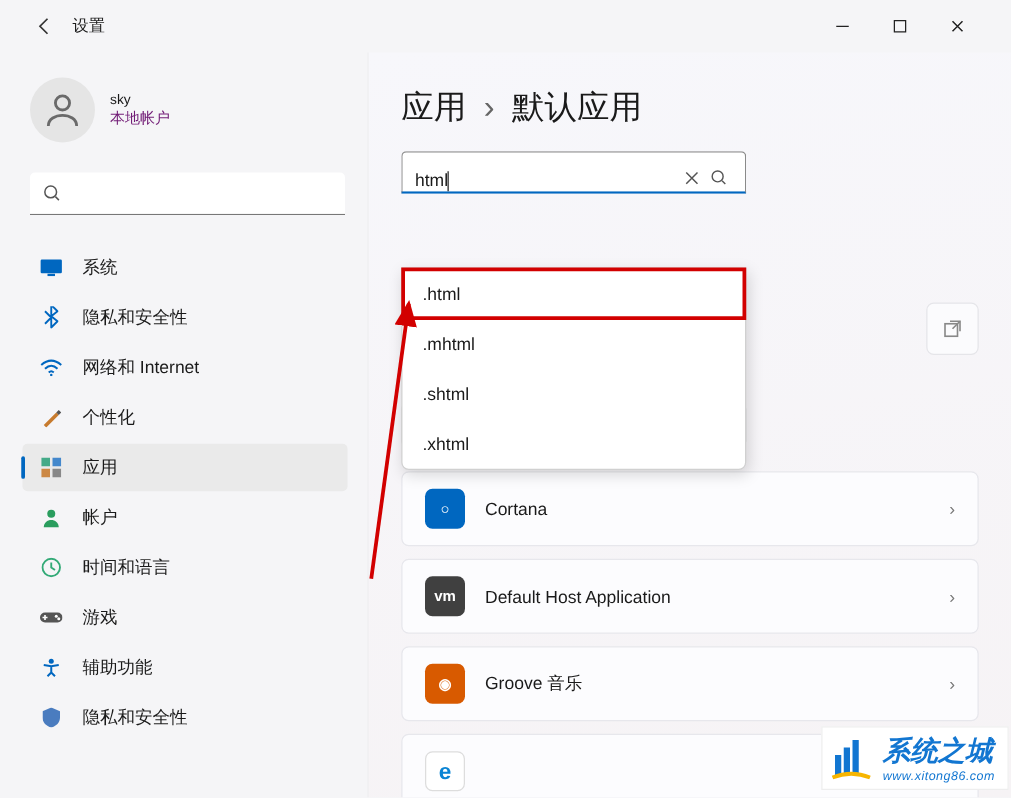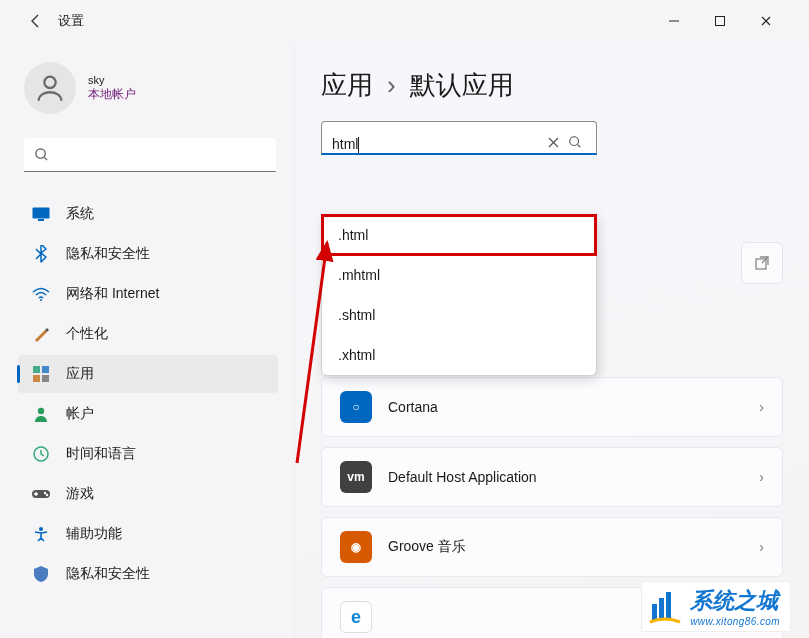--- a/index.html
+++ b/index.html
@@ -208,21 +208,21 @@
       position:absolute;
       left: 0px;
       top: 195px;
       width: 40px;
       height: 230px;
       z-index:40;
       pointer-events:none;
     }
     .watermark {
       position:absolute;
-      right: 18px; bottom: 6px;
+      right: 2px; bottom: 6px;
       display:flex; align-items:center;
       gap:8px;
       background:#fff;
       padding:4px 10px 4px 6px;
       border:1px solid #eee;
       z-index:50;
       font-style:italic;
       color:#1276d1;
       font-weight:700;
       font-size:22px;

